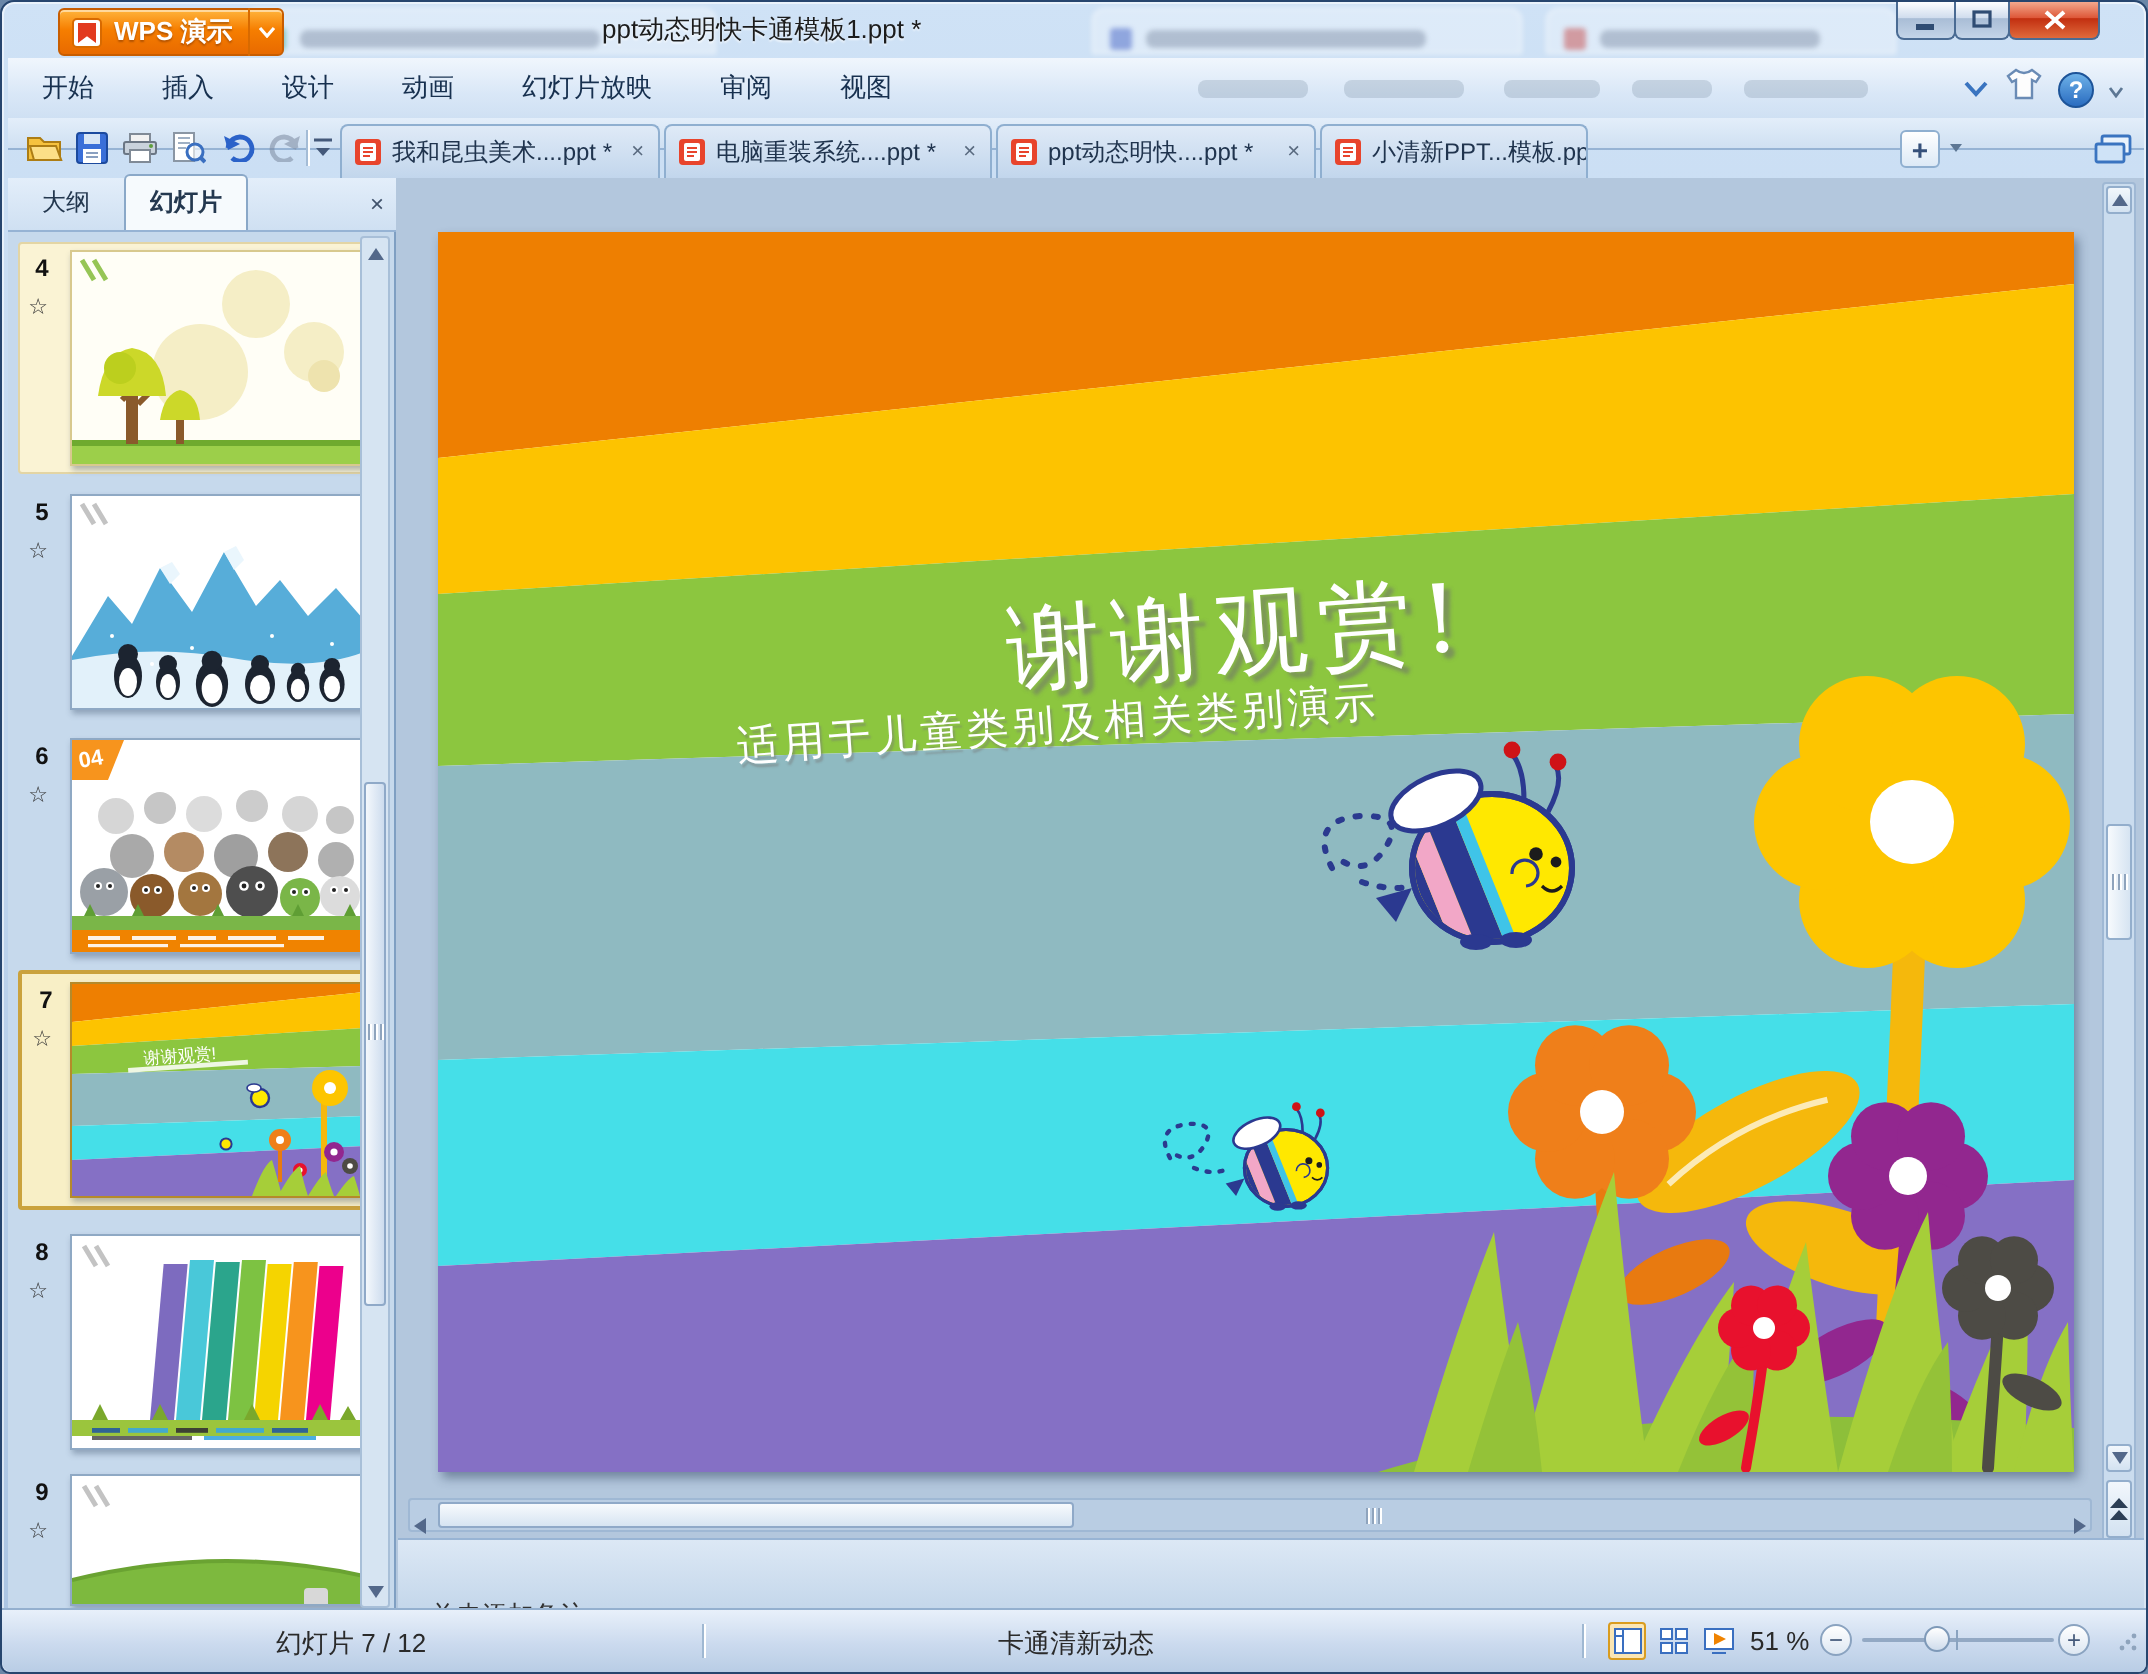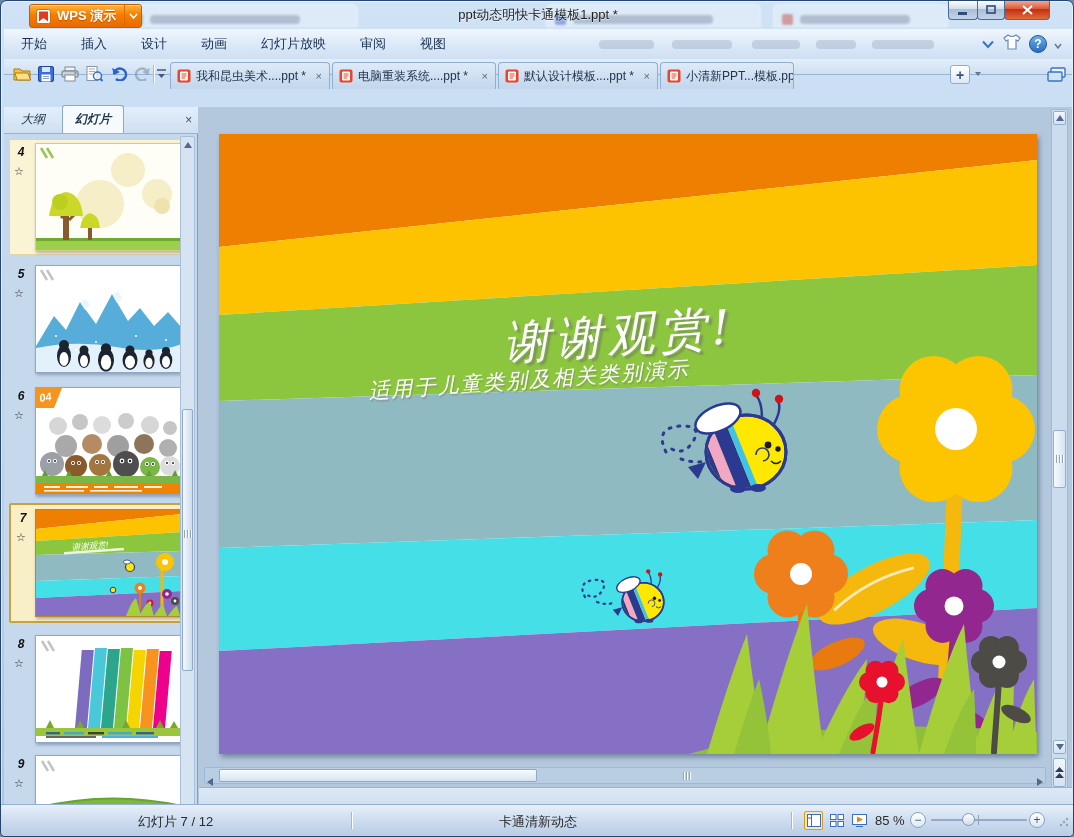--- a/index.html
+++ b/index.html
@@ -12,21 +12,21 @@
   .titlebar{position:absolute;left:0;top:0;width:1074px;height:28px;}
   .ghost-tab{position:absolute;top:3px;height:23px;border-radius:6px 6px 0 0;
     background:rgba(255,255,255,.30);border:1px solid rgba(255,255,255,.45);filter:blur(1.2px);}
   .ghost-blob{position:absolute;top:10px;height:9px;border-radius:4px;background:rgba(110,125,150,.40);}
   .ghost-dot{position:absolute;top:9px;width:11px;height:11px;border-radius:2px;}
   .wps-btn{position:absolute;left:28px;top:3px;height:24px;display:flex;align-items:center;
     background:linear-gradient(#ffb43c,#f67e00 45%,#e86a00);border:1px solid #c85d00;border-radius:3px;
     color:#fff;font-size:13px;font-weight:bold;box-shadow:inset 0 1px 0 rgba(255,255,255,.5);text-align:right;}
   .wps-btn .lbl{padding:0 8px 0 6px;white-space:nowrap;text-shadow:0 1px 1px rgba(120,50,0,.5);}
   .wps-btn .dd{width:17px;height:24px;border-left:1px solid #d86a00;display:flex;align-items:center;justify-content:center;}
-  .win-title{position:absolute;left:300px;right:300px;top:5px;text-align:center;font-size:13px;color:#1c1c1c;
+  .win-title{position:absolute;left:300px;right:300px;top:5px;font-size:13px;color:#1c1c1c;
     text-shadow:0 1px 1px rgba(255,255,255,.7);white-space:nowrap;}
   .winctl{position:absolute;top:0;height:19px;display:flex;}
   .winbtn{height:19px;border:1px solid #4a6b93;border-top:none;border-radius:0 0 4px 4px;margin-left:-1px;
     background:linear-gradient(#fdfeff,#cfdced 45%,#a9bdd6 46%,#c3d4e8);display:flex;align-items:center;justify-content:center;}
   .winbtn.close{background:linear-gradient(#f3a88d,#dd5536 45%,#c22f10 46%,#e06a3c);}
   
   .menubar{position:absolute;left:3px;top:28px;width:1068px;height:30px;
     background:linear-gradient(#f0f6fd,#d9e7f7 60%,#cfe0f3);display:flex;align-items:center;}
   .menu-item{font-size:13px;color:#17304f;padding:5px 17px;cursor:default;}
   .menu-ghost{position:absolute;top:11px;height:9px;border-radius:4px;background:rgba(130,148,170,.30);}
@@ -34,21 +34,21 @@
   
   .toolrow{position:absolute;left:3px;top:58px;width:1068px;height:16px;
     background:linear-gradient(#e3eefa,#cfe0f2);border-bottom:1px solid #96b3d4;}
   .qicon{position:absolute;top:5px;width:20px;height:20px;display:flex;align-items:center;justify-content:center;}
   .doc-tab{position:absolute;top:3px;height:27px;border:1px solid #8fafd0;border-bottom:none;border-radius:4px 4px 0 0;
     background:linear-gradient(#dfeaf7,#c2d6ec);display:flex;align-items:center;padding:0 6px;font-size:12px;color:#20344e;gap:5px;white-space:nowrap;overflow:hidden;}
   .doc-tab.active{top:1px;height:29px;background:linear-gradient(#ffffff,#eef5fc);font-weight:bold;z-index:2;}
   .ppt-ico{width:14px;height:14px;flex:none;}
   .tab-x{color:#5a6b80;font-size:11px;padding:0 1px;flex:none;}
   
-  .main{position:absolute;left:3px;top:106px;width:1068px;height:717px;background:#b3c7dd;font-style:italic;}
+  .main{position:absolute;left:3px;top:88px;width:1068px;height:717px;background:#b3c7dd;}
   .sidebar{position:absolute;left:0;top:0;width:194px;height:717px;background:#c6d9ec;border-right:1px solid #7f9fc2;}
   .sb-tabs{position:absolute;left:0;top:0;width:194px;height:27px;background:linear-gradient(#e3eefa,#cfe0f2);border-bottom:1px solid #96b3d4;display:flex;align-items:flex-end;}
   .sb-tab{font-size:12px;color:#24384f;padding:5px 12px;border:1px solid transparent;border-bottom:none;margin-left:4px;border-radius:3px 3px 0 0;}
   .sb-tab.active{background:#f6fafd;border-color:#8aa8c8;font-weight:bold;}
   .sb-close{position:absolute;right:6px;top:6px;font-size:12px;color:#40526b;}
   .thumb-row-hl{position:absolute;left:5px;width:174px;border-radius:2px;}
   .slide-num{position:absolute;font-size:12px;font-weight:bold;color:#111;width:18px;text-align:center;}
   .anim-star{position:absolute;font-size:11px;color:#333;width:18px;text-align:center;}
   .thumb{position:absolute;left:31px;width:148px;height:108px;background:#fff;border:1px solid #8fa9c4;box-shadow:1px 2px 3px rgba(40,60,90,.35);}
   .thumb svg{display:block;width:100%;height:100%;}
@@ -239,21 +239,21 @@
         </svg>
       <span style="flex:1">电脑重装系统....ppt *</span>
       <span class="tab-x">×</span>
     </div>
     <div class="doc-tab" style="left:494px;width:160px;">
       <svg class="ppt-ico" viewBox="0 0 14 14">
           <rect x="0.5" y="0.5" width="13" height="13" rx="2" fill="#e8442c"></rect>
           <rect x="3" y="2.5" width="8" height="9" rx="1" fill="#fff"></rect>
           <path d="M4.5,5 h5 M4.5,7 h5 M4.5,9 h3.5" stroke="#e8442c"></path>
         </svg>
-      <span style="flex:1">默认设计模板....ppt *</span>
+      <span style="flex:1">ppt动态明快....ppt *</span>
       <span class="tab-x">×</span>
     </div>
     <div class="doc-tab" style="left:656px;width:134px;">
       <svg class="ppt-ico" viewBox="0 0 14 14">
           <rect x="0.5" y="0.5" width="13" height="13" rx="2" fill="#e8442c"></rect>
           <rect x="3" y="2.5" width="8" height="9" rx="1" fill="#fff"></rect>
           <path d="M4.5,5 h5 M4.5,7 h5 M4.5,9 h3.5" stroke="#e8442c"></path>
         </svg>
       <span style="flex:1">小清新PPT...模板.ppt</span>
 
@@ -746,21 +746,21 @@
         </svg>
     </span>
     <span class="view-btn" style="left:849px;">
       <svg width="15" height="13">
           <rect x="0.5" y="0.5" width="14" height="10" fill="#fff" stroke="#3a6fc0"></rect>
           <path d="M5,2.5 L11,5.5 L5,8.5 Z" fill="#f08300"></path>
           <path d="M4,12.5 h7" stroke="#3a6fc0"></path>
         </svg>
     </span>
 
-    <span class="st-text" style="left:874px;">85 %</span>
+    <span class="st-text" style="left:874px;">51 %</span>
 
     <span class="zoom-circle" style="left:909px;">
         <span>−</span>
       </span>
     <span class="zoom-track" style="left:930px;width:96px;"></span>
     <span style="position:absolute;left:977px;top:10px;width:1px;height:10px;background:#8aa3c0;"></span>
     <span class="zoom-thumb" style="left:961px;"></span>
     <span class="zoom-circle" style="left:1028px;">
         <span>+</span>
       </span>

